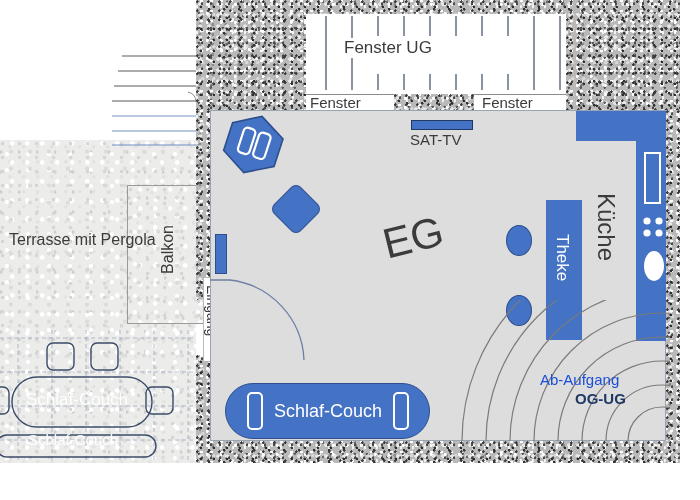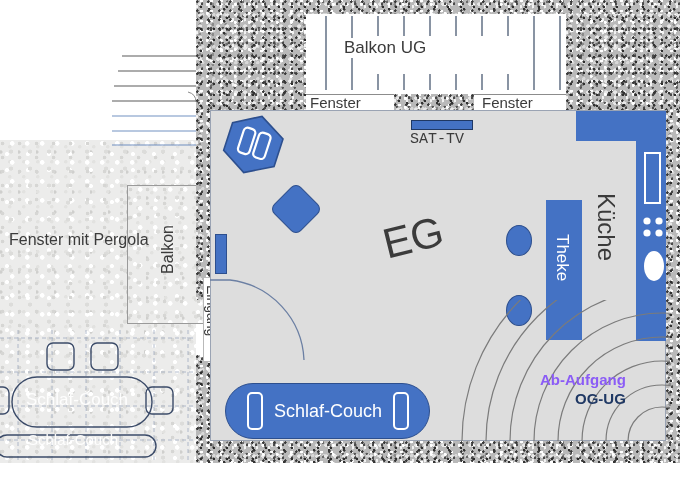--- a/index.html
+++ b/index.html
@@ -95,21 +95,21 @@
       <line x1="0" y1="79" x2="86" y2="79"></line>
       <line x1="0" y1="93" x2="86" y2="93"></line>
     </g>
     <path d="M76 40 q8 2 8 10" fill="none" stroke="#8a8a8a" stroke-width="1"></path>
   </svg>
   <div class="abs" style="left:112px;top:52px;width:86px;height:50px;background:#ffffff;z-index:-1;"></div>
 
   <div class="abs stone" style="left:127px;top:185px;width:82px;height:139px;border:1px solid #9a9a9a;box-sizing:border-box;"></div>
   <div class="lbl vert-up" style="left:159px;top:225px;font-size:16px;">Balkon</div>
 
-  <div class="lbl" style="left:9px;top:231px;font-size:16px;">Fenster mit Pergola</div>
+  <div class="lbl" style="left:9px;top:231px;font-size:16px;">Terrasse mit Pergola</div>
 
   <div class="abs" style="left:206px;top:12px;width:370px;height:82px;background:#ffffff;"></div>
   <svg class="abs" style="left:206px;top:12px;width:370px;height:82px;">
     <g stroke="#4a5a72" stroke-width="1.3">
       <line x1="16" y1="4" x2="16" y2="78"></line>
       <line x1="42" y1="4" x2="42" y2="78"></line>
       <line x1="68" y1="4" x2="68" y2="78"></line>
       <line x1="94" y1="4" x2="94" y2="78"></line>
       <line x1="120" y1="4" x2="120" y2="78"></line>
       <line x1="146" y1="4" x2="146" y2="78"></line>
@@ -122,21 +122,21 @@
       <line x1="250" y1="4" x2="250" y2="24"></line>
         <line x1="250" y1="62" x2="250" y2="78"></line>
       <line x1="276" y1="4" x2="276" y2="24"></line>
         <line x1="276" y1="62" x2="276" y2="78"></line>
       <line x1="302" y1="4" x2="302" y2="24"></line>
         <line x1="302" y1="62" x2="302" y2="78"></line>
       <line x1="328" y1="4" x2="328" y2="78"></line>
       <line x1="354" y1="4" x2="354" y2="78"></line>
     </g>
   </svg>
-  <div class="lbl" style="left:338px;top:38px;font-size:17px;background:#ffffff;padding:0 6px;">Balkon UG</div>
+  <div class="lbl" style="left:338px;top:38px;font-size:17px;background:#ffffff;padding:0 6px;">Fenster UG</div>
 
   <div class="abs granite" style="left:196px;top:0;width:110px;height:110px;"></div>
   <div class="abs granite" style="left:394px;top:94px;width:80px;height:16px;"></div>
   <div class="abs granite" style="left:566px;top:0;width:114px;height:110px;"></div>
   <div class="abs granite" style="left:196px;top:0;width:484px;height:14px;"></div>
 
   <div class="abs" style="left:306px;top:94px;width:88px;height:17px;background:#ffffff;border-top:1px solid #8c8c8c;"></div>
   <div class="abs" style="left:474px;top:94px;width:92px;height:17px;background:#ffffff;border-top:1px solid #8c8c8c;"></div>
   <div class="lbl" style="left:310px;top:94px;font-size:15px;">Fenster</div>
   <div class="lbl" style="left:482px;top:94px;font-size:15px;">Fenster</div>
@@ -149,21 +149,21 @@
 
   <div class="abs granite" style="left:666px;top:110px;width:14px;height:353px;"></div>
 
   <div class="abs granite" style="left:196px;top:441px;width:484px;height:22px;"></div>
 
   <div class="abs" style="left:210px;top:110px;width:456px;height:331px;background:#dddddd;border:1px solid #9aa3b3;box-sizing:border-box;"></div>
 
   <div class="lbl" style="left:378px;top:222px;font-size:42px;color:#3b3b3b;transform:rotate(-14deg);transform-origin:left top;">EG</div>
 
   <div class="abs blue" style="left:411px;top:120px;width:62px;height:10px;border:1.4px solid #1F3864;box-sizing:border-box;"></div>
-  <div class="lbl" style="left:410px;top:131px;font-size:15px;font-family:Liberation Mono, monospace;">SAT-TV</div>
+  <div class="lbl" style="left:410px;top:131px;font-size:15px;">SAT-TV</div>
 
   <svg class="abs" style="left:222px;top:113px;width:62px;height:62px;">
     <polygon points="31,2 58,17 58,46 31,61 5,46 5,17" fill="#4472C4" stroke="#2d4f8e" stroke-width="1.6" transform="rotate(18 31 31)"></polygon>
     <rect x="18" y="17" width="12" height="26" rx="4" fill="none" stroke="#ffffff" stroke-width="2.2" transform="rotate(18 31 31)"></rect>
     <rect x="34" y="17" width="12" height="26" rx="4" fill="none" stroke="#ffffff" stroke-width="2.2" transform="rotate(18 31 31)"></rect>
   </svg>
 
   <div class="abs blue" style="left:277px;top:190px;width:38px;height:38px;border-radius:7px;
               border:1.4px solid #2d4f8e;box-sizing:border-box;transform:rotate(45deg);"></div>
 
@@ -203,21 +203,21 @@
       <circle cx="232" cy="141" r="200"></circle>
       <circle cx="232" cy="141" r="176"></circle>
       <circle cx="232" cy="141" r="152"></circle>
       <circle cx="232" cy="141" r="128"></circle>
       <circle cx="232" cy="141" r="104"></circle>
       <circle cx="232" cy="141" r="80"></circle>
       <circle cx="232" cy="141" r="56"></circle>
       <circle cx="232" cy="141" r="34"></circle>
     </g>
   </svg>
-  <div class="lbl" style="left:540px;top:371px;font-size:15px;font-weight:bold;color:#8b5cf6;">Ab-Aufgang</div>
+  <div class="lbl" style="left:540px;top:371px;font-size:15px;font-weight:normal;color:#1d4ed8;">Ab-Aufgang</div>
   <div class="lbl" style="left:559px;top:390px;font-size:15px;font-weight:bold;color:#1F3864;margin-left:16px;">OG-UG</div>
 
   <div class="abs blue" style="left:225px;top:383px;width:205px;height:56px;border-radius:28px;border:1.5px solid #2d4f8e;box-sizing:border-box;"></div>
   <div class="abs" style="left:247px;top:392px;width:16px;height:38px;border-radius:5px;border:2px solid #ffffff;box-sizing:border-box;"></div>
   <div class="abs" style="left:393px;top:392px;width:16px;height:38px;border-radius:5px;border:2px solid #ffffff;box-sizing:border-box;"></div>
   <div class="lbl" style="left:274px;top:401px;font-size:18px;color:#ffffff;">Schlaf-Couch</div>
 
 </div>
 
 </body></html>

